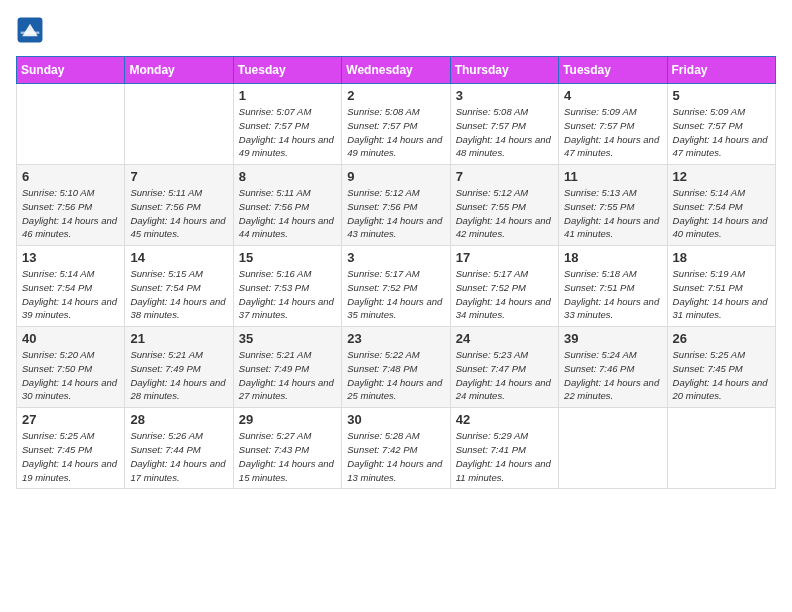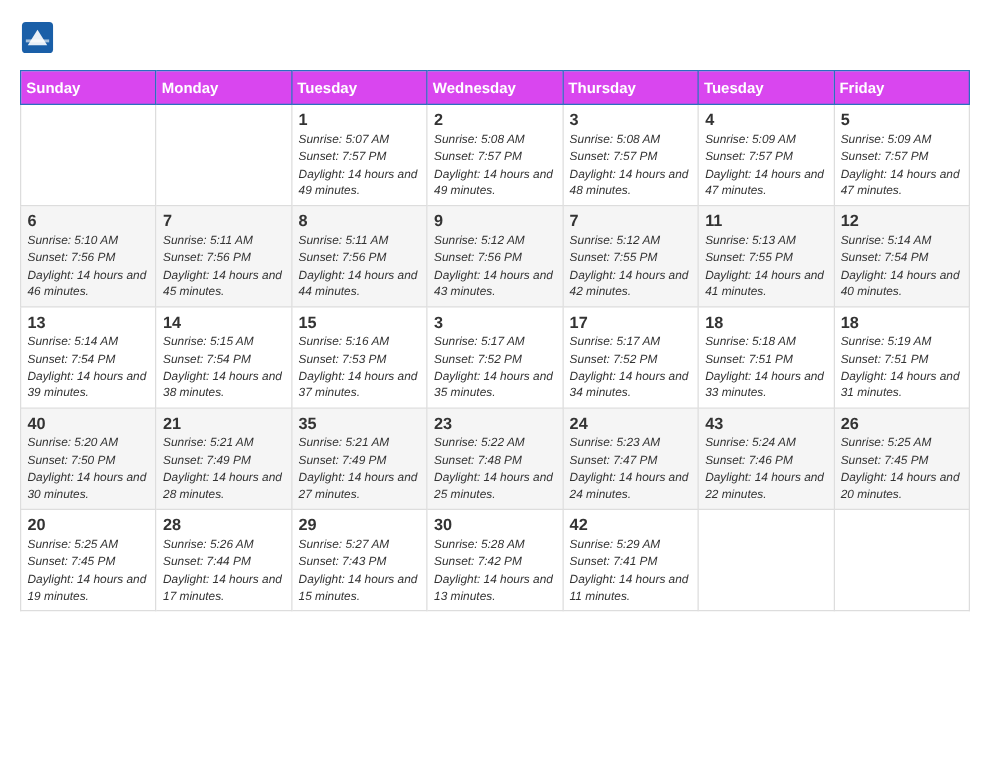--- a/index.html
+++ b/index.html
@@ -218,31 +218,31 @@
         </td>
         <td>
           <span class="day-number">23</span>
           <div class="day-info">Sunrise: 5:22 AM<br>Sunset: 7:48 PM<br>Daylight: 14 hours and 25 minutes.</div>
         </td>
         <td>
           <span class="day-number">24</span>
           <div class="day-info">Sunrise: 5:23 AM<br>Sunset: 7:47 PM<br>Daylight: 14 hours and 24 minutes.</div>
         </td>
         <td>
-          <span class="day-number">43</span>
+          <span class="day-number">39</span>
           <div class="day-info">Sunrise: 5:24 AM<br>Sunset: 7:46 PM<br>Daylight: 14 hours and 22 minutes.</div>
         </td>
         <td>
           <span class="day-number">26</span>
           <div class="day-info">Sunrise: 5:25 AM<br>Sunset: 7:45 PM<br>Daylight: 14 hours and 20 minutes.</div>
         </td>
       </tr>
       <tr>
         <td>
-          <span class="day-number">20</span>
+          <span class="day-number">27</span>
           <div class="day-info">Sunrise: 5:25 AM<br>Sunset: 7:45 PM<br>Daylight: 14 hours and 19 minutes.</div>
         </td>
         <td>
           <span class="day-number">28</span>
           <div class="day-info">Sunrise: 5:26 AM<br>Sunset: 7:44 PM<br>Daylight: 14 hours and 17 minutes.</div>
         </td>
         <td>
           <span class="day-number">29</span>
           <div class="day-info">Sunrise: 5:27 AM<br>Sunset: 7:43 PM<br>Daylight: 14 hours and 15 minutes.</div>
         </td>

